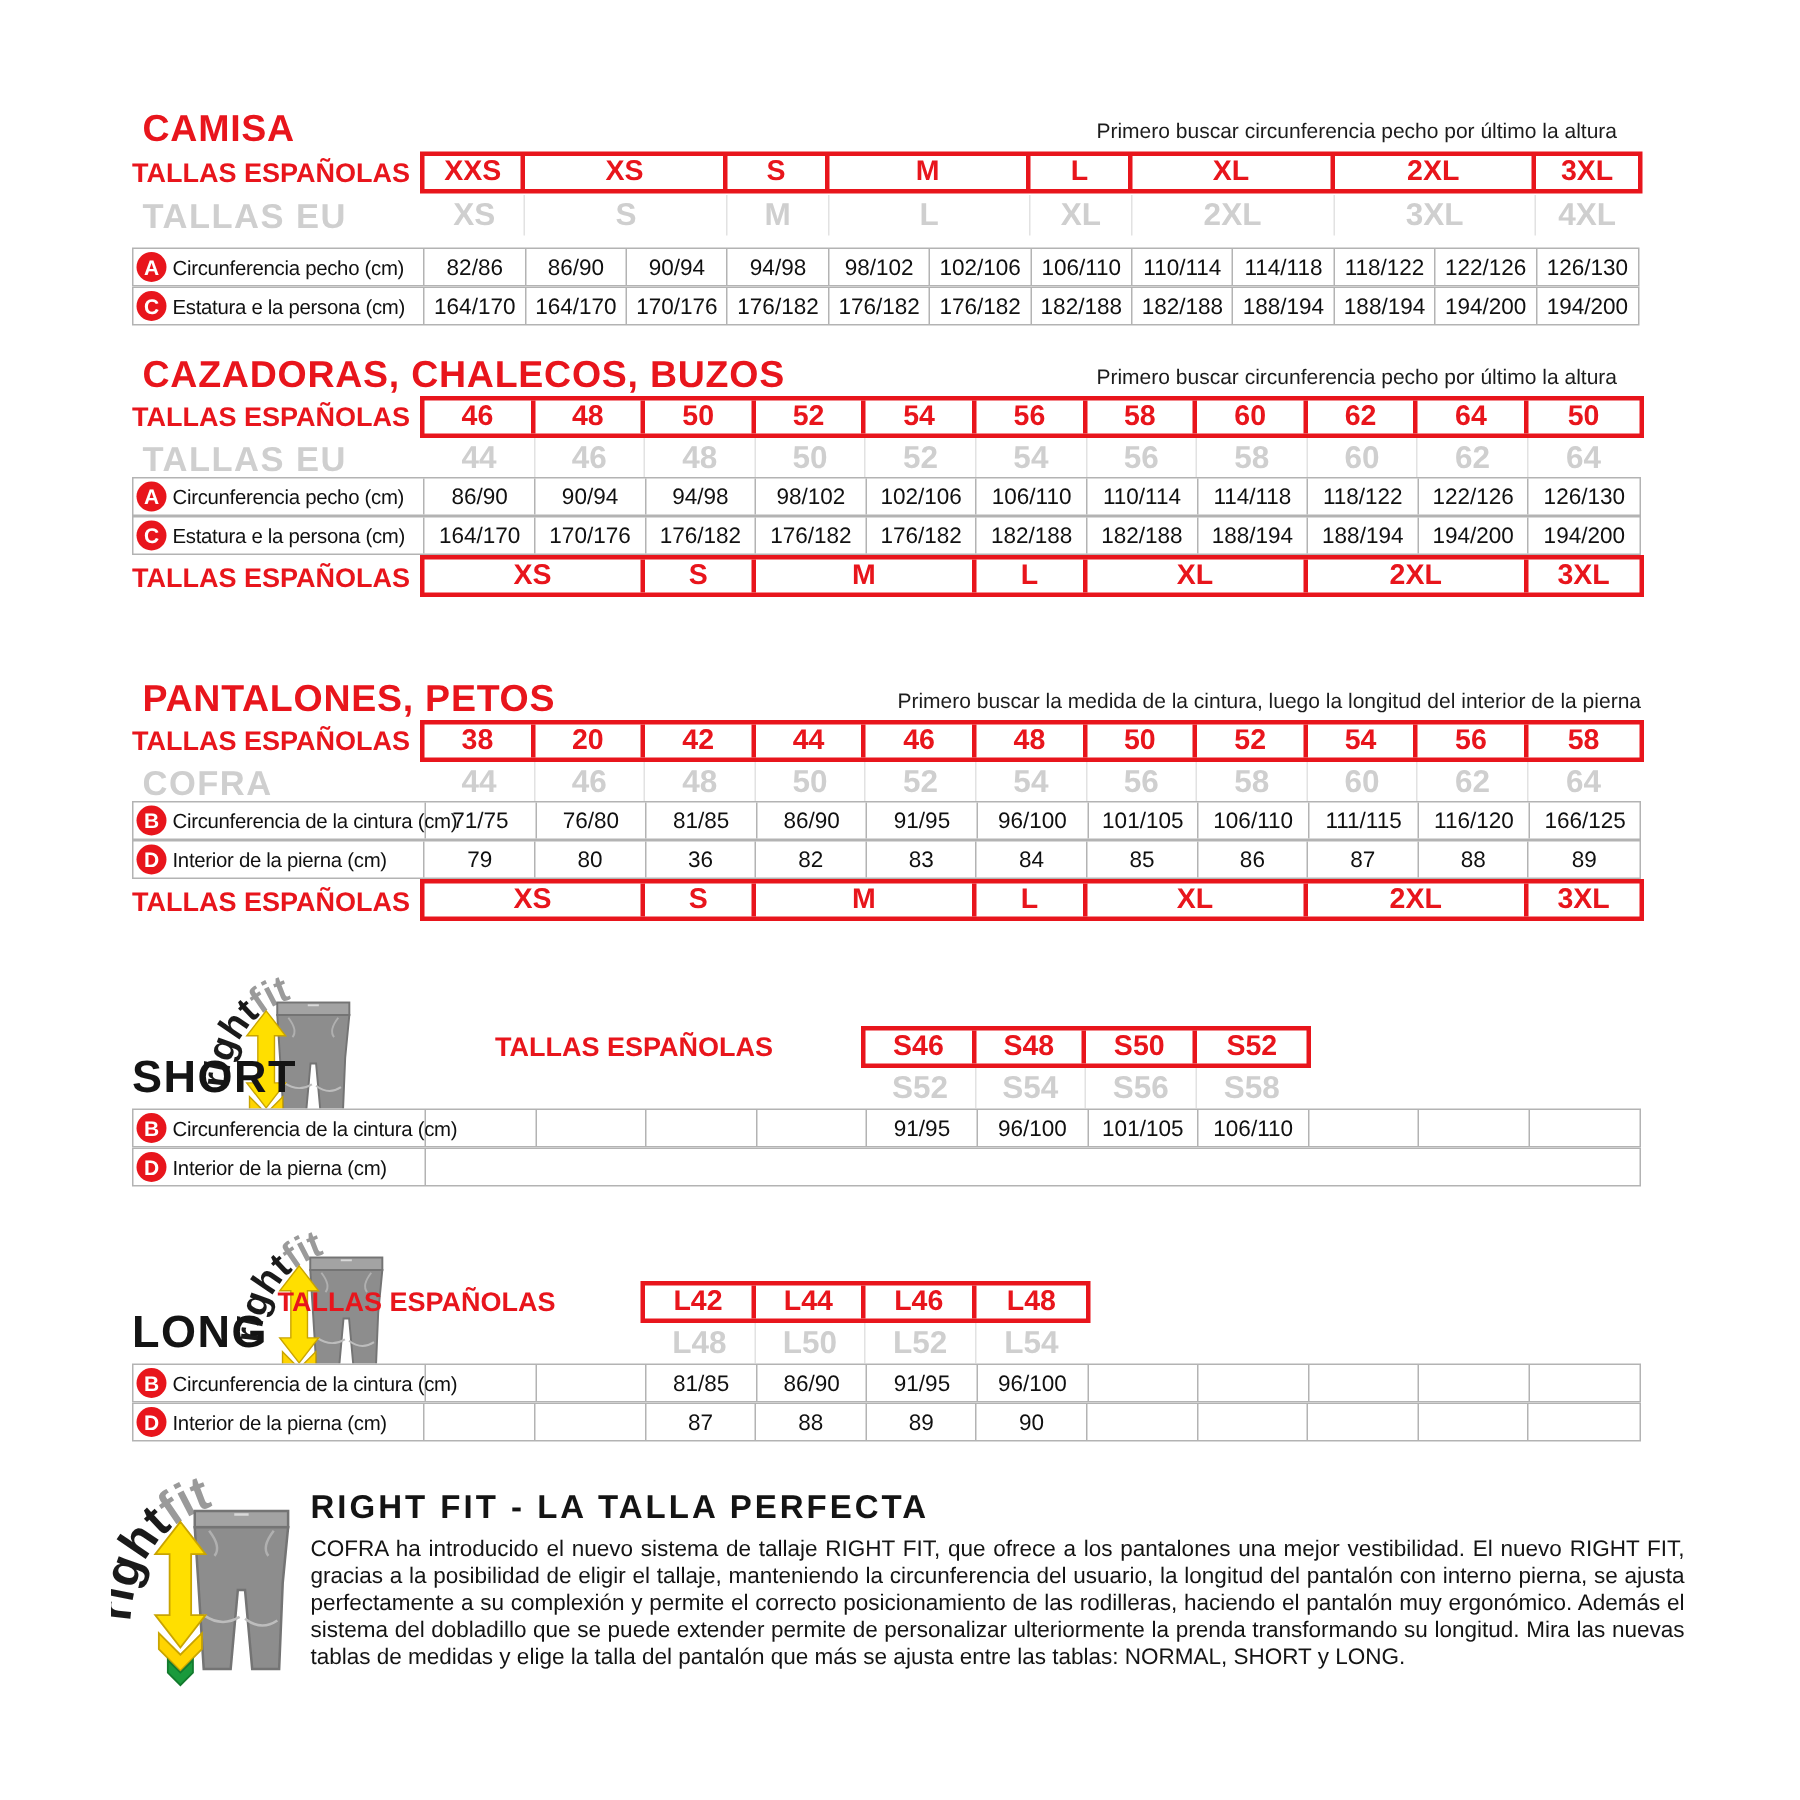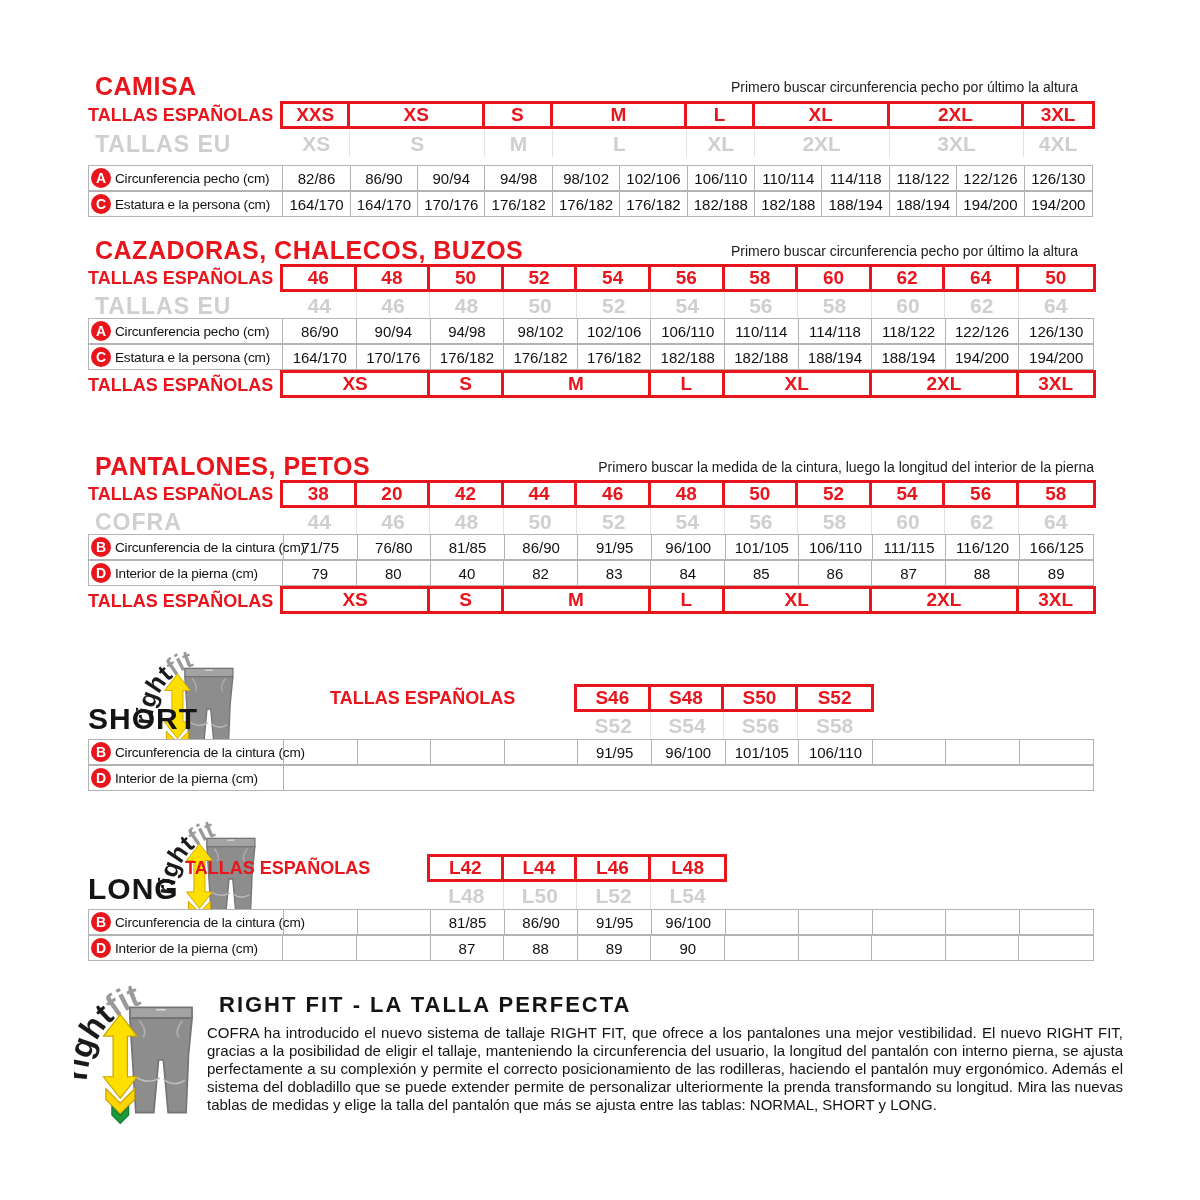--- a/index.html
+++ b/index.html
@@ -40,21 +40,21 @@
   .badge { min-width:20px; width:20px; height:20px; border-radius:50%; background:var(--red); color:#fff;
            font-weight:bold; font-size:14px; display:flex; align-items:center; justify-content:center; }
   .lbltext { font-size:13.6px; color:#111; letter-spacing:-.2px; white-space:nowrap; }
   .vcell { width:calc(var(--colw) * var(--span,1)); display:flex; align-items:center; justify-content:center;
            font-size:15px; color:#101010; border-right:1px solid var(--border); }
   .vcell:last-child { border-right:none; }
 
   .logo-sm { width:118px; height:122px; }
   .logo-lg { width:138px; height:158px; }
 
-  .rf-title { font-weight:bold; font-size:22px; letter-spacing:2px; color:#141414; white-space:nowrap;margin-left:12px; }
+  .rf-title { font-weight:bold; font-size:22px; letter-spacing:2px; color:#141414; white-space:nowrap; }
   .rf-para { font-size:15px; line-height:1.2; color:#141414; text-align:justify; }
 </style>
 </head>
 <body>
 
 <div id="canvas">
 
   <svg width="0" height="0" style="position:absolute" aria-hidden="true">
     <symbol id="rightfit-logo" viewBox="0 0 110 132">
       <path id="rf-arc" d="M 8,84 Q 12,16 88,14" fill="none"></path>
@@ -276,21 +276,21 @@
       </div>
   </div>
   <div class="abs drow t11" style="left:88px; top:560px; width:1006px;">
     <div class="lblcell">
       <span class="badge">D</span>
       <span class="lbltext">Interior de la pierna (cm)</span>
     </div>
     <div class="cells">
         <div class="vcell" style="--span: 1;">79</div>
         <div class="vcell" style="--span: 1;">80</div>
-        <div class="vcell" style="--span: 1;">40</div>
+        <div class="vcell" style="--span: 1;">36</div>
         <div class="vcell" style="--span: 1;">82</div>
         <div class="vcell" style="--span: 1;">83</div>
         <div class="vcell" style="--span: 1;">84</div>
         <div class="vcell" style="--span: 1;">85</div>
         <div class="vcell" style="--span: 1;">86</div>
         <div class="vcell" style="--span: 1;">87</div>
         <div class="vcell" style="--span: 1;">88</div>
         <div class="vcell" style="--span: 1;">89</div>
       </div>
   </div>

